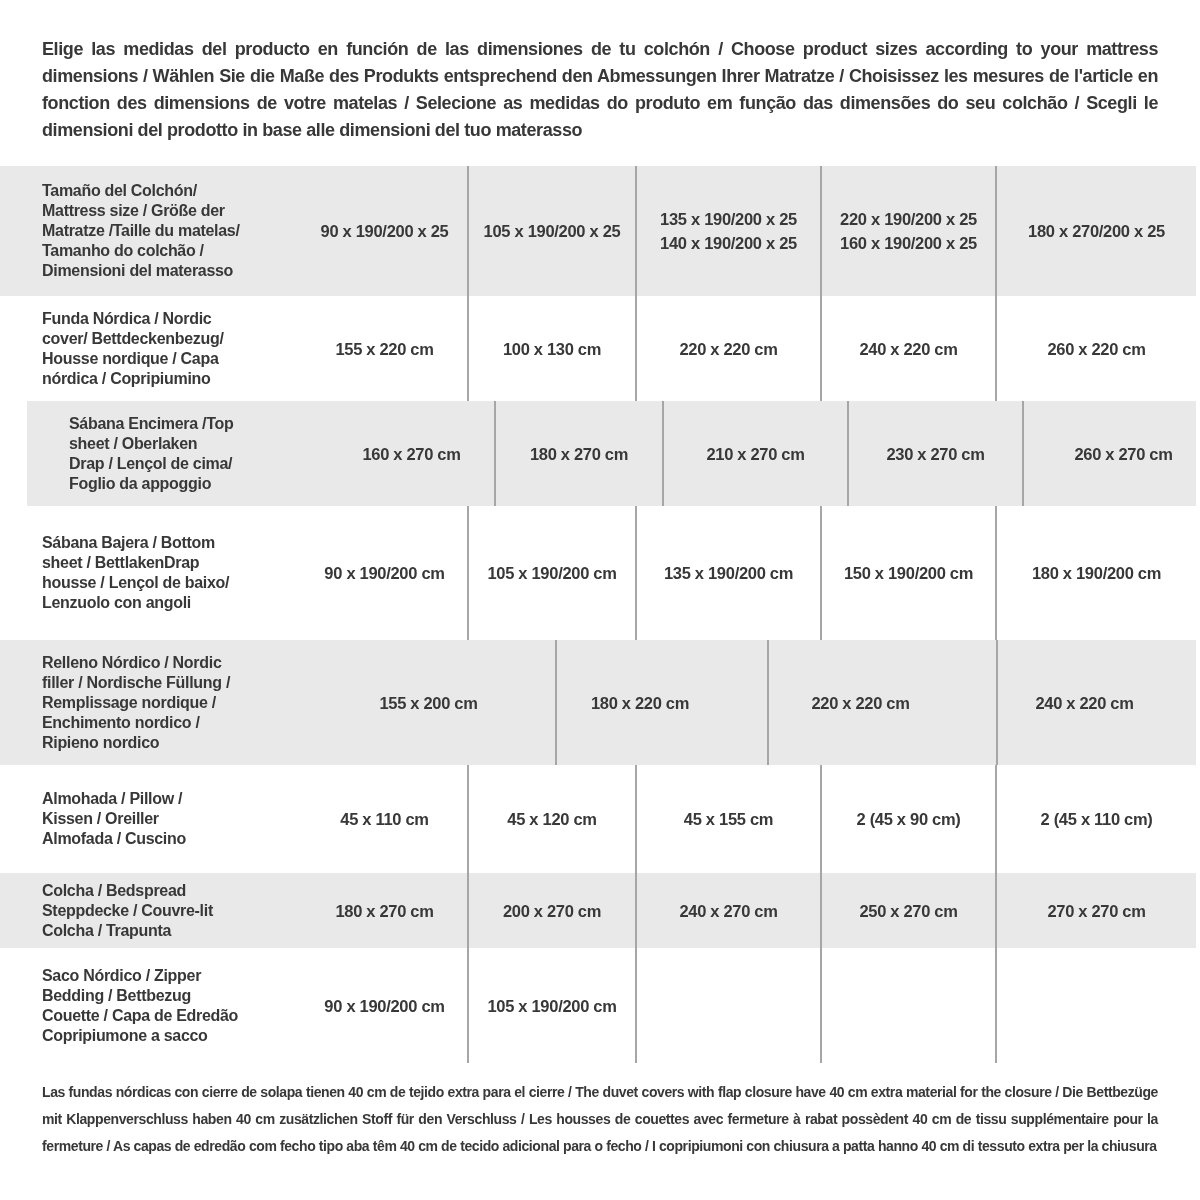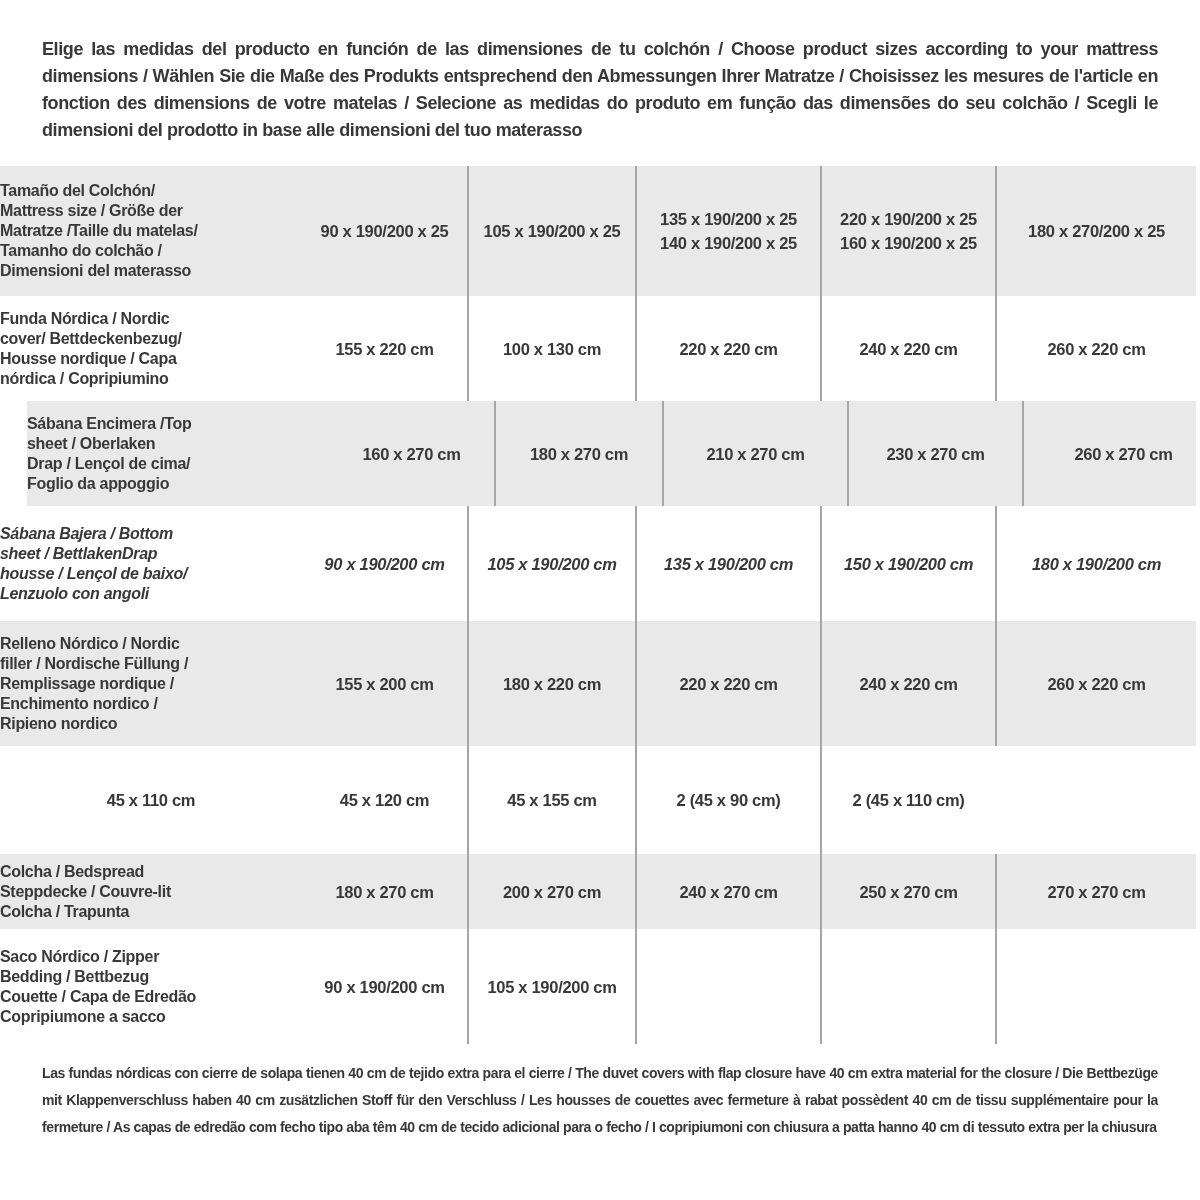--- a/index.html
+++ b/index.html
@@ -30,32 +30,33 @@
     flex-direction: column;
   }
   .t-row {
     display: grid;
     grid-template-columns: 302px 165px 168px 185px 175px 201px;
   }
   .t-row.shaded { background: #e9e9e9; }
   .t-row:nth-child(1) { height: 130px; }
   .t-row:nth-child(2) { height: 105px; }
   .t-row:nth-child(3) { height: 105px; margin-left: 27px; }
-  .t-row:nth-child(4) { height: 115px; font-style: italic; }
-  .t-row:nth-child(5) { height: 125px; }
+  .t-row:nth-child(4) { height: 134px; }
+  .t-row:nth-child(5) { height: 125px; gap: 44px; }
   .t-row:nth-child(6) { height: 108px; }
   .t-row:nth-child(7) { height: 75px; }
   .t-row:nth-child(8) { height: 115px; }
   .cell {
     display: flex;
     align-items: center;
     white-space: pre-line;
     letter-spacing: -0.3px;
   }
   .cell.label {
+    padding-left: 42px;
     font-size: 16px;
     line-height: 20px;
   }
   .cell.value {
     justify-content: center;
     text-align: center;
     font-size: 16.5px;
     line-height: 24px;
   }
   .t-row .cell.value:nth-child(n+3) {
@@ -134,20 +135,23 @@
 Enchimento nordico /
 Ripieno nordico</div>
     <div class="cell value">155 x 200 cm</div>
     <div class="cell value">180 x 220 cm</div>
     <div class="cell value">220 x 220 cm</div>
     <div class="cell value">240 x 220 cm</div>
     <div class="cell value">260 x 220 cm</div>
   </div>
 
   <div class="t-row">
+    <div class="cell label">Almohada  / Pillow /
+Kissen / Oreiller
+Almofada / Cuscino</div>
     <div class="cell value">45 x 110 cm</div>
     <div class="cell value">45 x 120 cm</div>
     <div class="cell value">45 x 155 cm</div>
     <div class="cell value">2 (45 x 90 cm)</div>
     <div class="cell value">2 (45 x 110 cm)</div>
   </div>
 
   <div class="t-row shaded">
     <div class="cell label">Colcha / Bedspread
 Steppdecke / Couvre-lit

